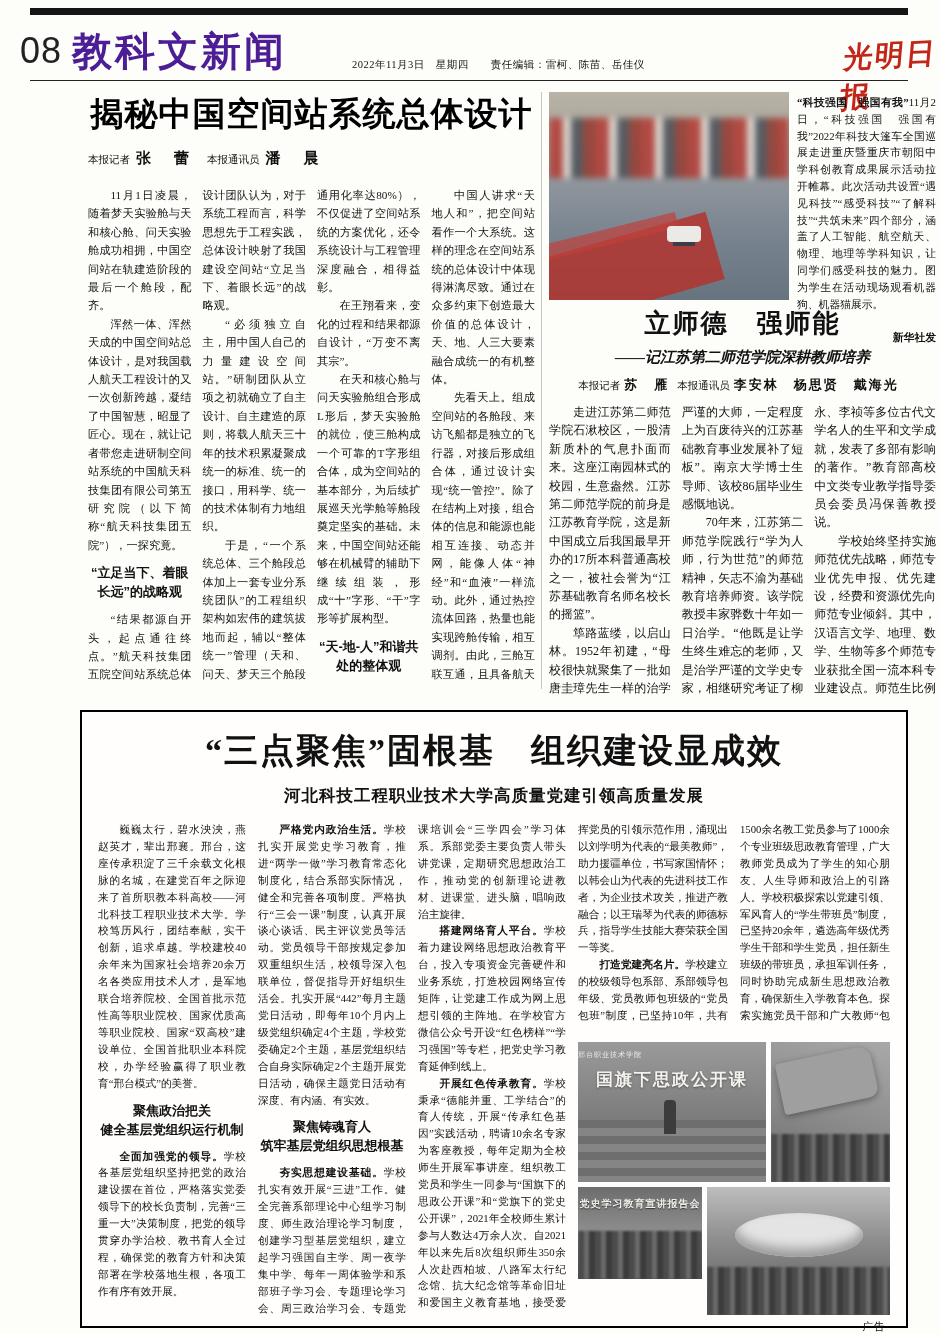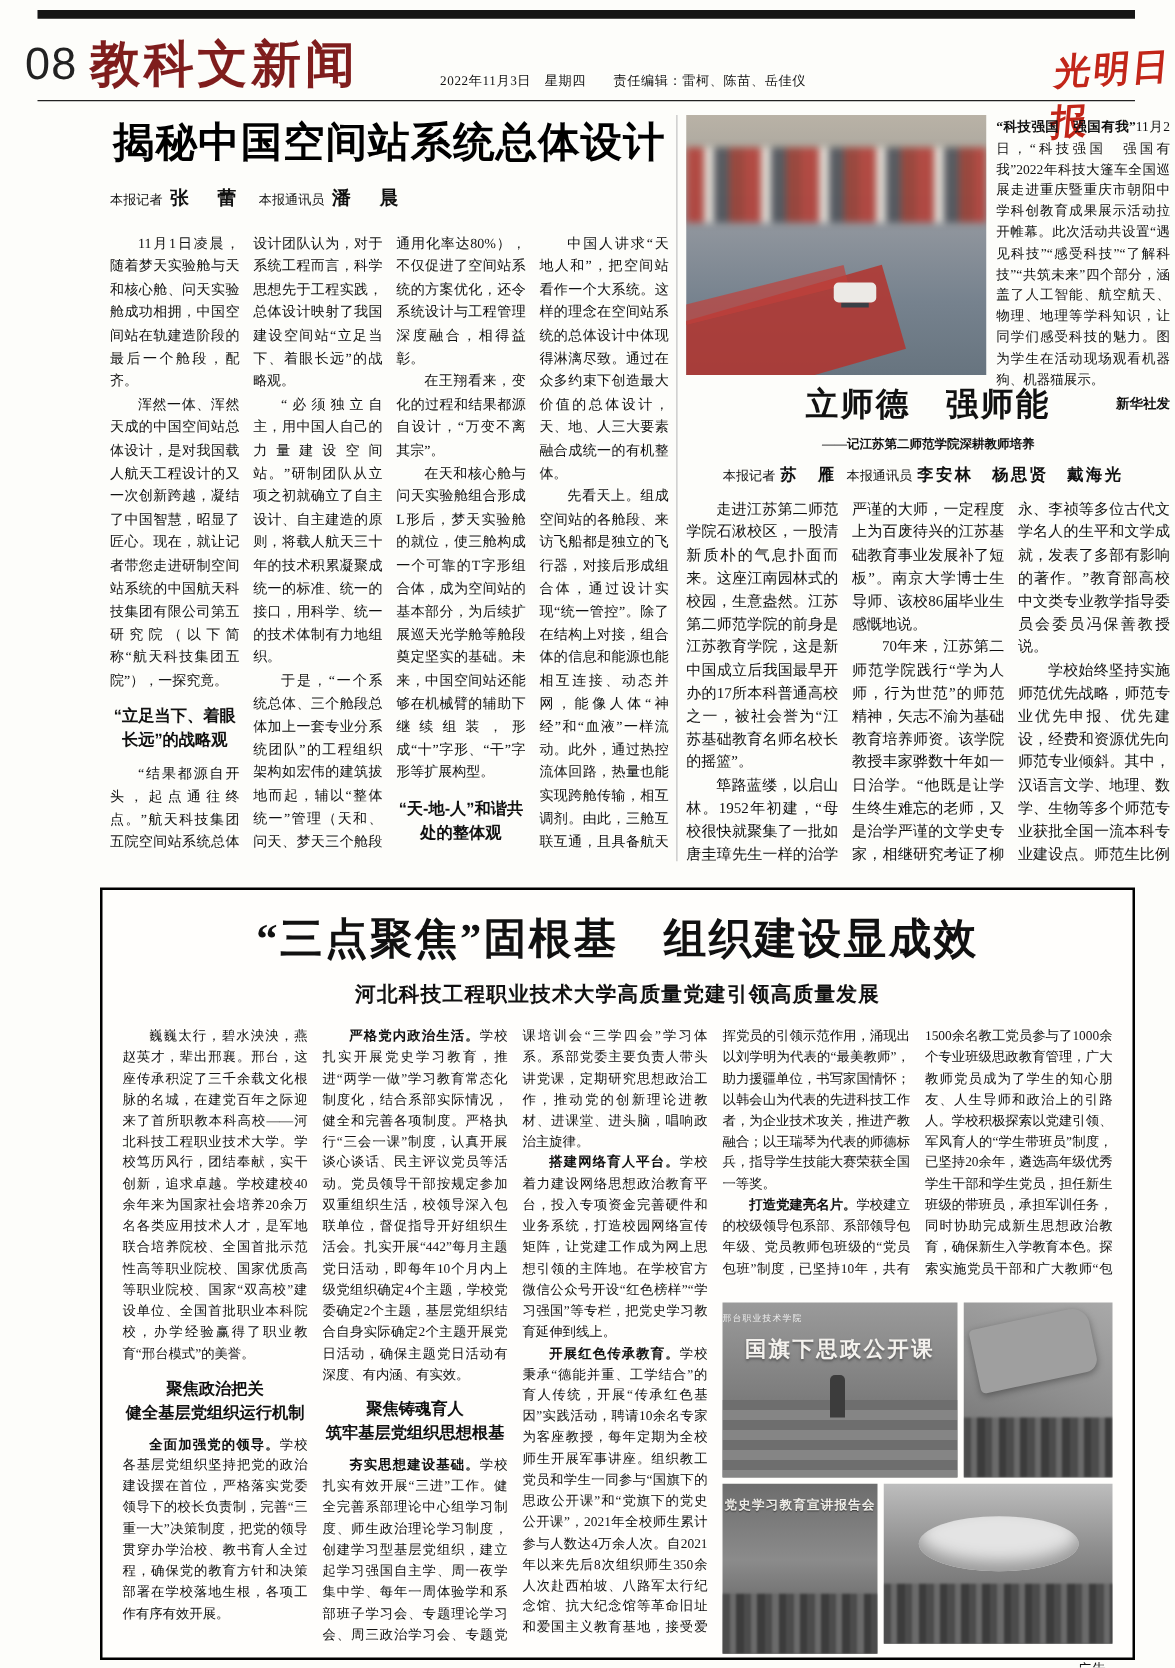--- a/index.html
+++ b/index.html
@@ -3,21 +3,21 @@
 <meta charset="utf-8">
 <style>
   html,body{margin:0;padding:0;}
   body{width:940px;height:1334px;position:relative;background:#fdfdfa;color:#111;
        font-family:"Liberation Serif","DejaVu Serif",serif;overflow:hidden;}
   .sansf{font-family:"Liberation Sans","DejaVu Sans",sans-serif;}
   .abs{position:absolute;}
   
   .top-bar{left:30px;top:8px;width:878px;height:7px;background:#151515;}
   .page-num{left:20px;top:30px;font-size:36px;color:#222;letter-spacing:1px;text-align:center;}
-  .section-title{left:72px;top:24px;font-size:40px;font-weight:900;color:#7f1d1d;letter-spacing:3px;}
+  .section-title{left:72px;top:24px;font-size:40px;font-weight:900;color:#4c1d95;letter-spacing:3px;}
   .date-line{left:352px;top:58px;font-size:10.5px;color:#111;letter-spacing:.5px;}
   .paper-logo{left:842px;top:36px;font-size:29px;font-weight:bold;color:#c22619;
               transform:rotate(-3deg) skewX(-8deg);letter-spacing:2px;}
   .header-rule{left:30px;top:80px;width:878px;height:1px;background:#222;}
   
   .main-art{left:88px;top:92px;width:447px;}
   .main-headline{font-size:33px;font-weight:900;letter-spacing:1px;white-space:nowrap;text-align:center;color:#000;}
   .byline{margin-top:12px;font-size:10.5px;}
   .byline b{font-size:15px;letter-spacing:4px;margin:0 14px 0 6px;}
   .cols4{margin-top:18px;height:500px;column-count:4;column-gap:11px;
@@ -36,44 +36,44 @@
             background:repeating-linear-gradient(90deg,#b33b34 0 14px,#e8e4dd 14px 22px,#4a4f57 22px 34px,#96392f 34px 46px);
             filter:blur(3px);opacity:.85;}
   .pm-carpet{position:absolute;left:-30px;bottom:-8px;width:200px;height:70px;background:#b3342e;
              transform:rotate(-16deg);opacity:.85;}
   .pm-carpet2{position:absolute;left:-20px;bottom:54px;width:150px;height:16px;background:#c0403a;
              transform:rotate(-14deg);opacity:.7;}
   .pm-robot{position:absolute;left:118px;bottom:58px;width:34px;height:16px;background:#eceae6;border-radius:4px;
             box-shadow:0 10px 0 -6px #3a3f45;}
   .caption{left:797px;top:94px;width:139px;font-size:10.8px;line-height:16.8px;text-align:justify;}
   .caption .cap-lead{font-weight:bold;}
-  .caption .credit{display:block;text-align:right;font-weight:bold;margin-top:3px;}
+  .caption .credit{display:block;text-align:right;font-weight:bold;margin-top:17px;}
   
   .teacher{left:549px;top:306px;width:387px;}
   .t-headline{text-align:center;font-size:26px;font-weight:900;letter-spacing:2px;}
-  .t-subtitle{text-align:center;font-size:10px;margin-top:7px;font-weight:bold;}
+  .t-subtitle{text-align:center;font-size:15px;margin-top:7px;font-weight:bold;font-style:italic;}
   .t-byline{margin-top:9px;font-size:10.5px;text-align:center;}
   .t-byline b{font-size:13px;letter-spacing:2px;margin:0 8px 0 4px;}
   .cols3{margin-top:9px;height:302px;column-count:3;column-gap:11px;
          font-size:12px;line-height:18.4px;text-align:justify;overflow:hidden;}
   
   .ad{left:80px;top:710px;width:828px;height:618px;border:2px solid #000;background:#fffefc;box-sizing:border-box;}
   .ad-h1{text-align:center;font-size:34px;font-weight:900;letter-spacing:2px;margin-top:16px;}
   .ad-h2{text-align:center;font-size:16.5px;font-weight:bold;margin-top:11px;letter-spacing:1px;}
   .ad-body{display:flex;gap:12px;margin:14px 16px 0 16px;}
   .ad-cols{font-size:10.7px;line-height:16.9px;text-align:justify;overflow:hidden;}
   .ad-left{width:468px;height:496px;column-count:3;column-gap:12px;}
   .ad-right{width:312px;}
   .ad-right-text{height:212px;column-count:2;column-gap:12px;}
   .photo-grid{margin-top:9px;width:312px;}
   .pg-row{display:flex;gap:5px;margin-bottom:5px;}
   .pgphoto{position:relative;overflow:hidden;background:linear-gradient(180deg,#9a9a9a 0%,#7c7c7c 55%,#5f5f5f 100%);}
   .ph-stage{width:188px;height:140px;}
   .ph-flag{width:119px;height:140px;background:linear-gradient(200deg,#a9a9a9 0%,#8d8d8d 50%,#6b6b6b 100%);}
-  .ph-meeting{width:124px;height:136px;background:linear-gradient(180deg,#6d6d6d 0%,#8b8b8b 45%,#4f4f4f 100%);}
+  .ph-meeting{width:124px;height:92px;background:linear-gradient(180deg,#6d6d6d 0%,#8b8b8b 45%,#4f4f4f 100%);}
   .ph-building{width:183px;height:128px;background:linear-gradient(180deg,#bdbdbd 0%,#8f8f8f 40%,#565656 100%);}
   .banner-txt{position:absolute;left:0;right:0;top:26px;text-align:center;color:#f4f2ee;font-weight:bold;
               font-size:17px;letter-spacing:2px;text-shadow:0 1px 2px #555;white-space:nowrap;}
   .logo-txt{position:absolute;left:0;right:0;top:8px;color:#eee;font-size:7px;letter-spacing:1px;}
   .banner-txt2{position:absolute;left:0;right:0;top:10px;text-align:center;color:#f0eee9;font-weight:bold;
                font-size:10px;letter-spacing:1px;text-shadow:0 1px 1px #333;white-space:nowrap;}
   .flag-shape{position:absolute;left:8px;top:12px;width:96px;height:52px;background:#9f9f9f;
               transform:rotate(-12deg);border-radius:4px 14px 10px 4px;box-shadow:0 2px 6px rgba(0,0,0,.35);}
   .steps{position:absolute;bottom:0;left:0;right:0;height:62px;
          background:repeating-linear-gradient(180deg,#6e6e6e 0 8px,#858585 8px 16px);}

